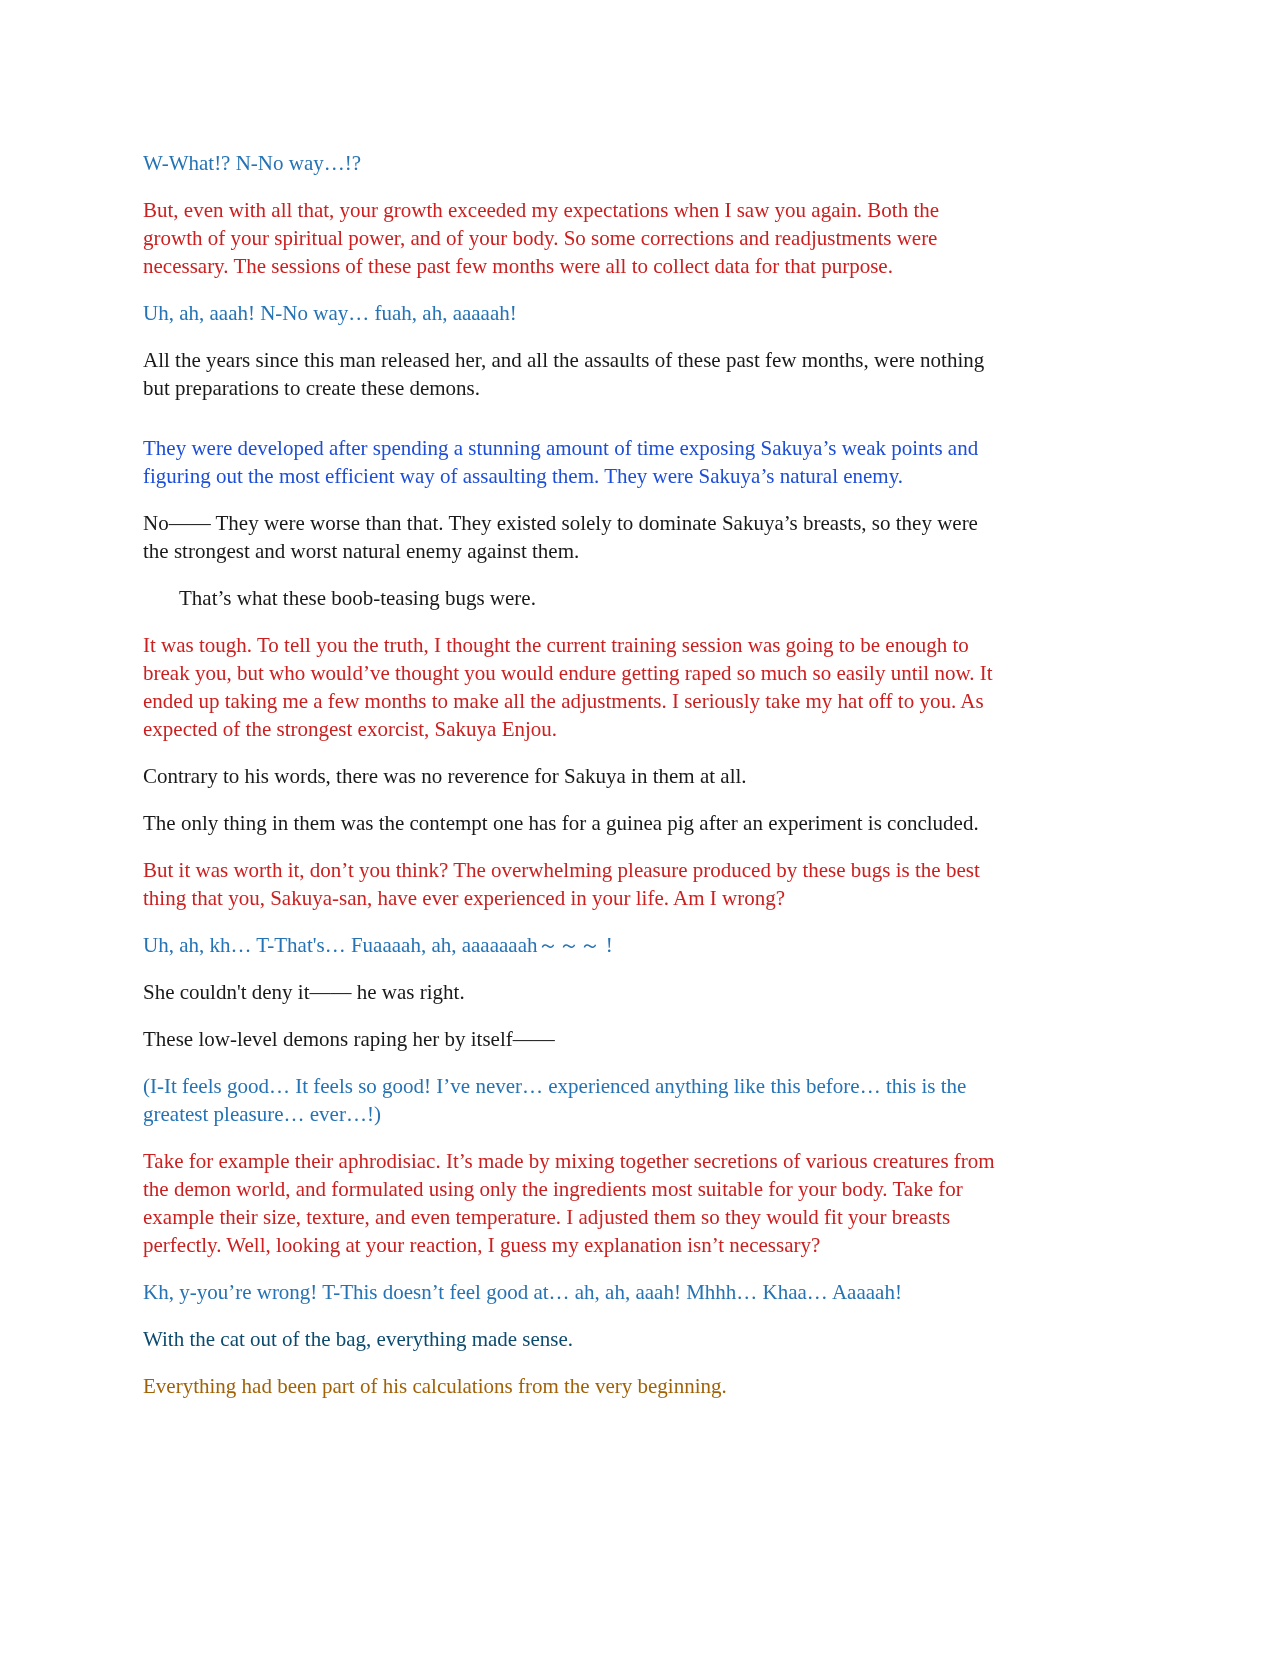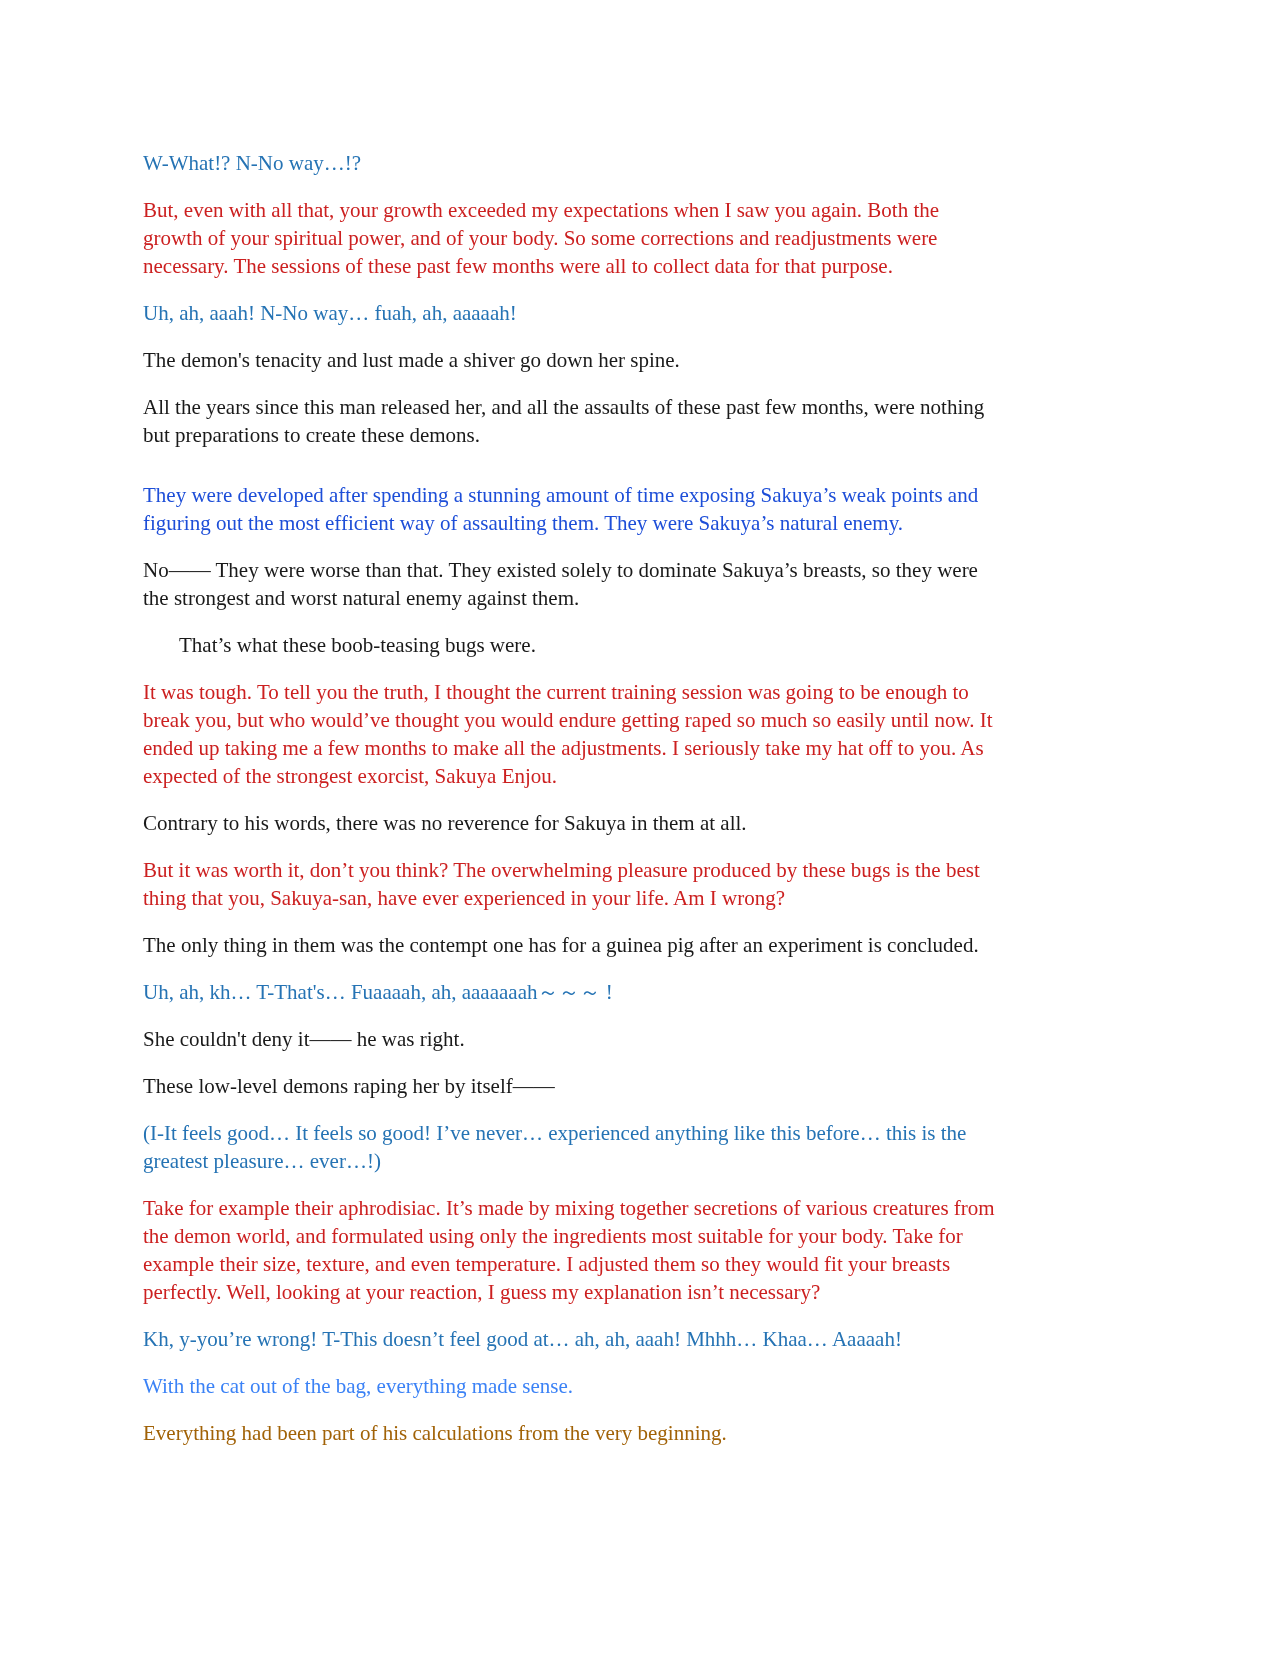--- a/index.html
+++ b/index.html
@@ -25,30 +25,29 @@
     color: #1a1a1a;
   }
 </style>
 </head>
 <body>
 
 <main class="page">
   <p style="color: rgb(37, 115, 180);">W-What!? N-No way…!?</p>
   <p style="color: rgb(204, 32, 32);">But, even with all that, your growth exceeded my expectations when I saw you again. Both the growth of your spiritual power, and of your body. So some corrections and readjustments were necessary. The sessions of these past few months were all to collect data for that purpose.</p>
   <p style="color: rgb(37, 115, 180);">Uh, ah, aaah! N-No way… fuah, ah, aaaaah!</p>
-  <p style="color: rgb(26, 26, 26);">The demon's tenacity and lust made a shiver go down her spine.</p>
   <p style="color: rgb(26, 26, 26);">All the years since this man released her, and all the assaults of these past few months, were nothing but preparations to create these demons.</p>
   <p style="color: #1d4ed8; margin-top: 32px;">They were developed after spending a stunning amount of time exposing Sakuya’s weak points and figuring out the most efficient way of assaulting them. They were Sakuya’s natural enemy.</p>
   <p style="color: rgb(26, 26, 26);">No—— They were worse than that. They existed solely to dominate Sakuya’s breasts, so they were the strongest and worst natural enemy against them.</p>
   <p style="color: rgb(26, 26, 26); margin-left: 36px;">That’s what these boob-teasing bugs were.</p>
   <p style="color: rgb(204, 32, 32);">It was tough. To tell you the truth, I thought the current training session was going to be enough to break you, but who would’ve thought you would endure getting raped so much so easily until now. It ended up taking me a few months to make all the adjustments. I seriously take my hat off to you. As expected of the strongest exorcist, Sakuya Enjou.</p>
   <p style="color: rgb(26, 26, 26);">Contrary to his words, there was no reverence for Sakuya in them at all.</p>
+  <p style="color: rgb(26, 26, 26);">The only thing in them was the contempt one has for a guinea pig after an experiment is concluded.</p>
   <p style="color: rgb(204, 32, 32);">But it was worth it, don’t you think? The overwhelming pleasure produced by these bugs is the best thing that you, Sakuya-san, have ever experienced in your life. Am I wrong?</p>
-  <p style="color: rgb(26, 26, 26);">The only thing in them was the contempt one has for a guinea pig after an experiment is concluded.</p>
   <p style="color: rgb(37, 115, 180);">Uh, ah, kh… T-That's… Fuaaaah, ah, aaaaaaah～～～ !</p>
   <p style="color: rgb(26, 26, 26);">She couldn't deny it—— he was right.</p>
   <p style="color: rgb(26, 26, 26);">These low-level demons raping her by itself——</p>
   <p style="color: rgb(37, 115, 180);">(I-It feels good… It feels so good! I’ve never… experienced anything like this before… this is the greatest pleasure… ever…!)</p>
   <p style="color: rgb(204, 32, 32);">Take for example their aphrodisiac. It’s made by mixing together secretions of various creatures from the demon world, and formulated using only the ingredients most suitable for your body. Take for example their size, texture, and even temperature. I adjusted them so they would fit your breasts perfectly. Well, looking at your reaction, I guess my explanation isn’t necessary?</p>
   <p style="color: rgb(37, 115, 180);">Kh, y-you’re wrong! T-This doesn’t feel good at… ah, ah, aaah! Mhhh… Khaa… Aaaaah!</p>
-  <p style="color: #3b82f6;">With the cat out of the bag, everything made sense.</p>
+  <p style="color: #0c4a6e;">With the cat out of the bag, everything made sense.</p>
   <p style="color: #a16207;">Everything had been part of his calculations from the very beginning.</p>
 </main>
 
 </body></html>

